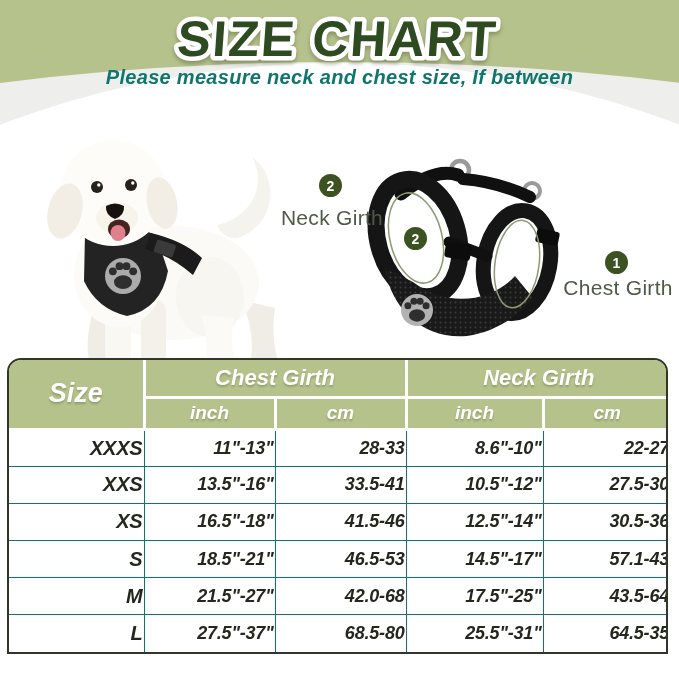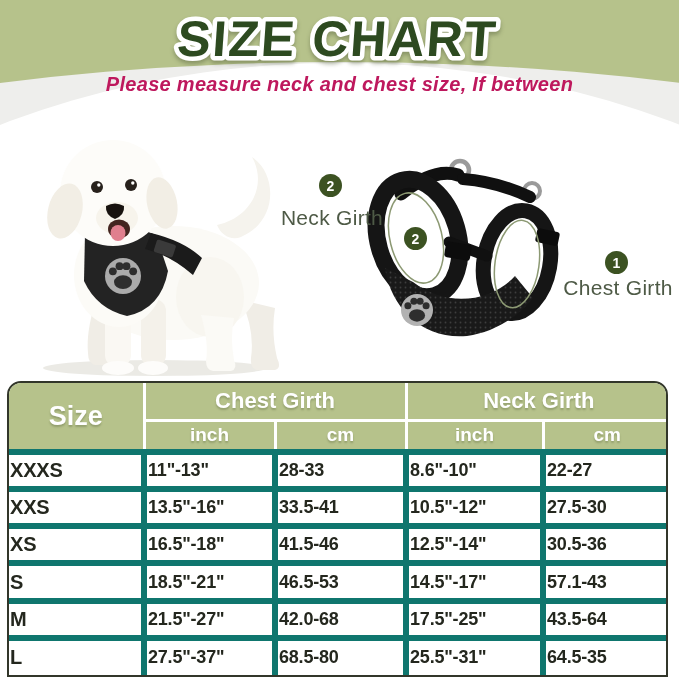--- a/index.html
+++ b/index.html
@@ -12,53 +12,53 @@
   .stage{position:absolute;inset:0;width:679px;height:677px;}
 
   
   .hero-band{position:absolute;left:0;top:0;width:679px;height:150px;background:#b6c28b;}
   .hero-halo{position:absolute;left:-860px;top:62px;width:2400px;height:1024px;
              background:#eeeeec;border-radius:50%;}
   .hero-dome{position:absolute;left:-360px;top:63px;width:1400px;height:984px;
              background:#ffffff;border-radius:50%;}
   .title-svg{position:absolute;left:0;top:2px;
              filter:drop-shadow(0 3px 2px rgba(80,90,55,.45));}
-  .subtitle{position:absolute;left:0;top:71px;width:679px;text-align:center;
-            font-size:20px;line-height:26px;color:#be185d;font-weight:600;
+  .subtitle{position:absolute;left:0;top:64px;width:679px;text-align:center;
+            font-size:20px;line-height:26px;color:#0f766e;font-weight:600;
             font-style:italic;letter-spacing:.3px;}
 
   
   .badge{position:absolute;width:23px;height:23px;border-radius:50%;
          background:#3c5222;color:#fff;font-size:14px;font-weight:bold;
          display:flex;align-items:center;justify-content:center;}
   .anno-label{position:absolute;font-size:21px;color:#4e5a46;letter-spacing:.3px;
               text-align:center;font-weight:500;}
   #neck-badge{left:319px;top:174px;}
   #harness-neck-badge{left:404px;top:227px;}
   #chest-badge{left:605px;top:251px;}
   #neck-label{left:277px;top:206px;width:110px;}
   #chest-label{left:563px;top:276px;width:110px;}
 
   .dog-svg{position:absolute;left:5px;top:125px;}
   .harness-svg{position:absolute;left:363px;top:150px;}
 
   
-  .table-wrap{position:absolute;left:7px;top:381px;width:661px;height:296px;
+  .table-wrap{position:absolute;left:7px;top:358px;width:661px;height:296px;
               border:2px solid #32362a;border-radius:14px 14px 0 0;
-              overflow:hidden;background:#fff;box-sizing:border-box;}
+              overflow:hidden;background:#fff;box-sizing:border-box;font-style:italic;}
   table{width:100%;height:100%;border-collapse:collapse;table-layout:fixed;}
   thead th{background:#b6c28b;color:#fff;border:3px solid #fff;
            text-shadow:0 2px 2px rgba(40,50,20,.25);}
   th.size-head{font-size:27px;font-weight:bold;border-left:none;border-top:none;}
   th.group-head{font-size:22px;font-weight:bold;border-top:none;}
   th.group-head.last, th.unit-head.last{border-right:none;}
   th.unit-head{font-size:19px;font-weight:bold;}
   thead tr.r1{height:37px;} thead tr.r2{height:32px;}
   tbody tr{height:37px;}
-  tbody td{border:6px solid #0f766e;text-align:left;vertical-align:middle;
+  tbody td{border:1px solid #0f766e;text-align:right;vertical-align:middle;
            color:#24271e;font-weight:bold;font-size:18px;letter-spacing:-.2px;}
   tbody td.size-cell{font-size:20px;}
   tbody td:first-child{border-left:none;}
   tbody td:last-child{border-right:none;}
   tbody tr:last-child td{border-bottom:none;}
 </style>
 </head>
 <body>
 
 <div class="stage">

